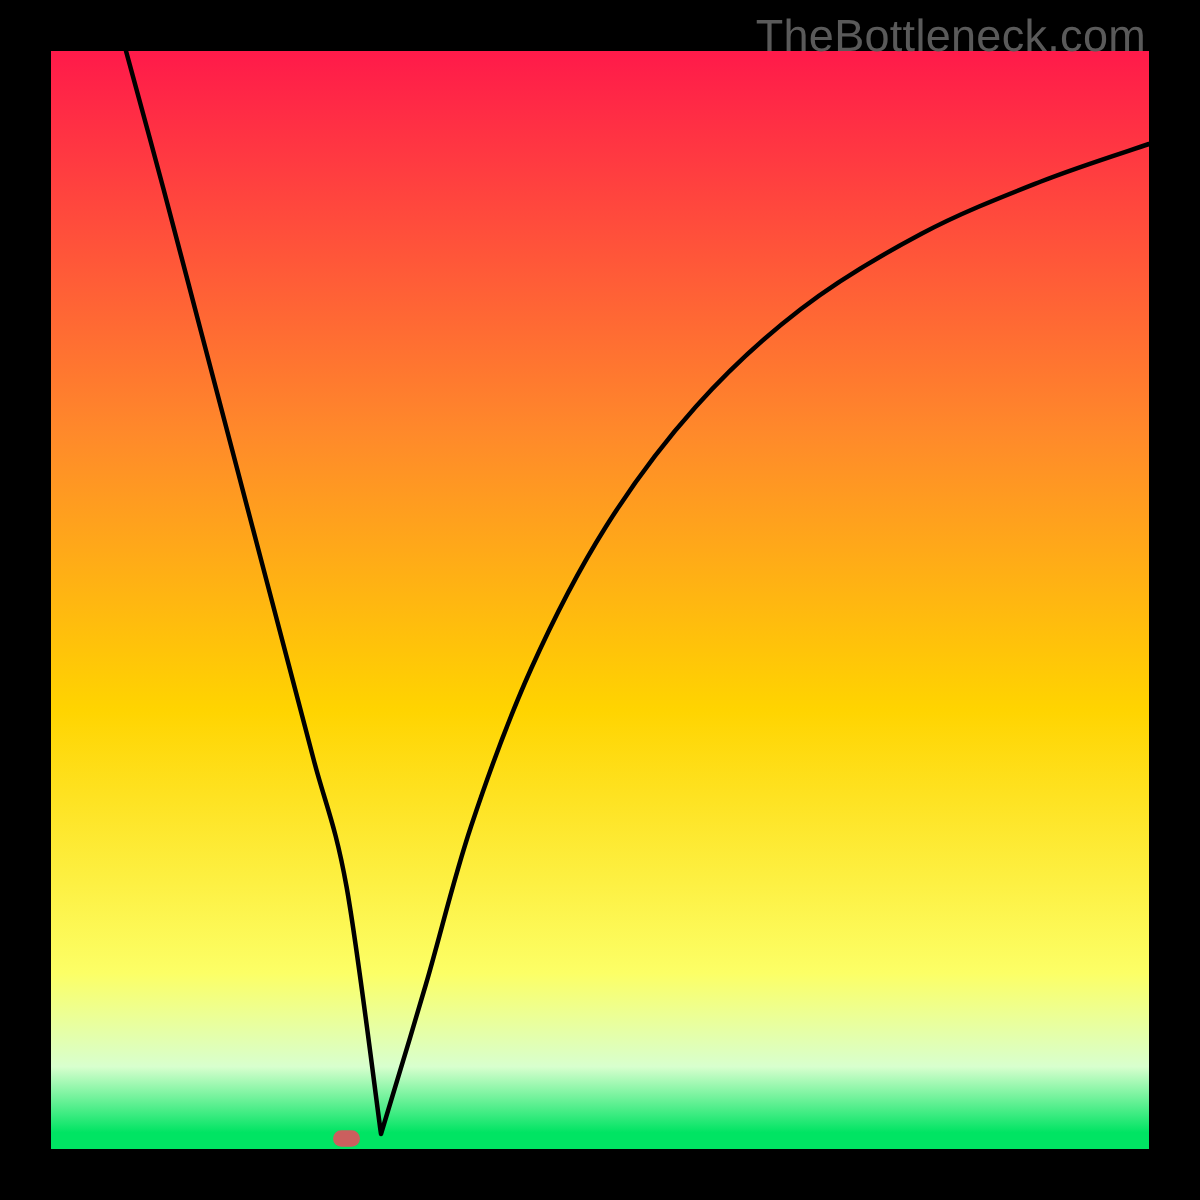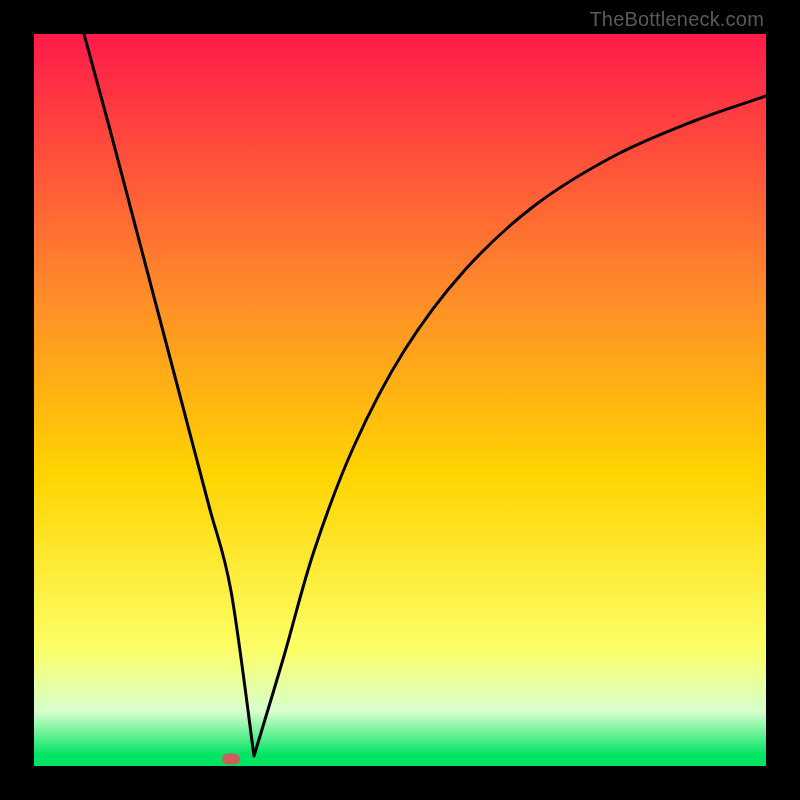--- a/index.html
+++ b/index.html
@@ -24,21 +24,21 @@
     left: 0;
     top: 0;
     width: 100%;
     height: 100%;
   }
   .watermark {
     position: absolute;
     top: 8px;
     right: 36px;
     color: #5a5a5a;
-    font-size: 20px;
+    font-size: 30px;
     letter-spacing: 0.2px;
     font-weight: 500;
   }
   svg.curve {
     position: absolute;
     left: 0;
     top: 0;
     width: 100%;
     height: 100%;
   }

